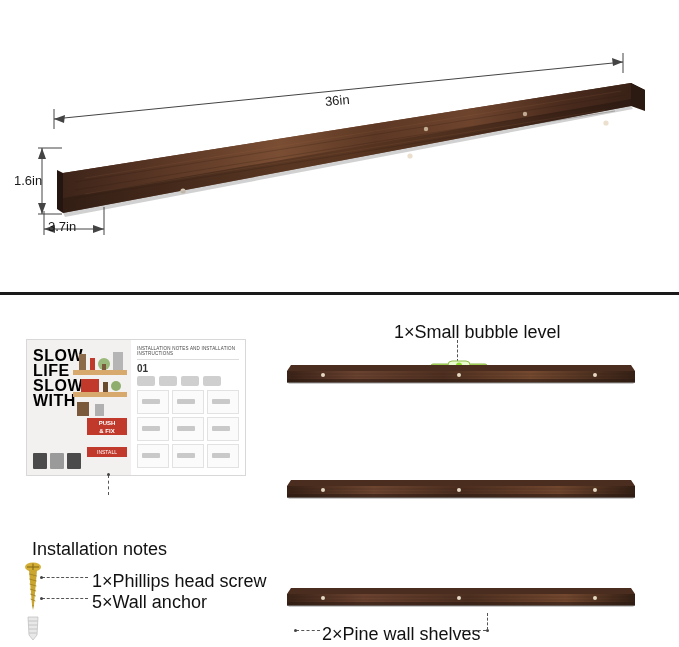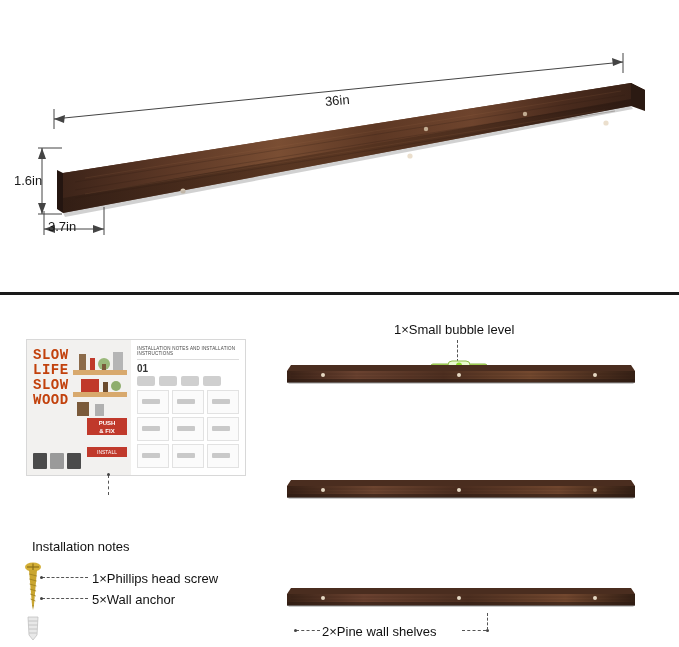--- a/index.html
+++ b/index.html
@@ -79,25 +79,25 @@
     overflow: hidden;
   }
   .manual-left {
     width: 104px;
     background: #f2f1ef;
     position: relative;
     padding: 8px 6px;
     box-sizing: border-box;
   }
   .manual-title {
-    font-family: Liberation Mono, monospace;
+    font-family: Liberation Sans, sans-serif;
     font-weight: bold;
-    font-size: 14px;
+    font-size: 16px;
     line-height: 15px;
-    color: #c2410c;
+    color: #000000;
     letter-spacing: 0.5px;
   }
   .manual-scene {
     position: absolute;
     left: 44px; top: 6px;
     width: 58px; height: 74px;
   }
   .manual-badges {
     position: absolute;
     left: 6px; bottom: 6px;
@@ -180,21 +180,21 @@
   }
   .part-ico {
     width: 18px; height: 10px;
     background: #cfcfcf;
     border-radius: 2px;
   }
 
   
   .label {
     position: absolute;
-    font-size: 13px;
+    font-size: 18px;
     color: #111;
     white-space: nowrap;
   }
   .lbl-install   { left: 32px;  top: 200px; margin-top: 44px; }
   .lbl-bubble    { left: 394px; top: 27px;  }
   .lbl-screw     { left: 92px;  top: 276px; }
   .lbl-anchor    { left: 92px;  top: 297px; }
   .lbl-shelves   { left: 322px; top: 329px; }
 
   
@@ -341,21 +341,21 @@
   <div class="divider"></div>
 
   <div class="panel-bottom">
 
     <div class="manual">
       <div class="manual-left">
         <div class="manual-title">
           <div>SLOW</div>
           <div>LIFE</div>
           <div>SLOW</div>
-          <div>WOOD</div>
+          <div>WITH</div>
         </div>
         <div class="manual-scene">
           <svg width="58" height="74" viewBox="0 0 58 74">
             <rect x="2" y="24" width="54" height="5" fill="#d8a96d"></rect>
             <rect x="2" y="46" width="54" height="5" fill="#d8a96d"></rect>
             <rect x="8" y="8" width="7" height="16" fill="#8c6b4a"></rect>
             <rect x="19" y="12" width="5" height="12" fill="#c0392b"></rect>
             <circle cx="33" cy="18" r="6" fill="#9ab87a"></circle>
             <rect x="31" y="18" width="4" height="6" fill="#7a5a3a"></rect>
             <rect x="42" y="6" width="10" height="18" fill="#b5b5b5"></rect>

